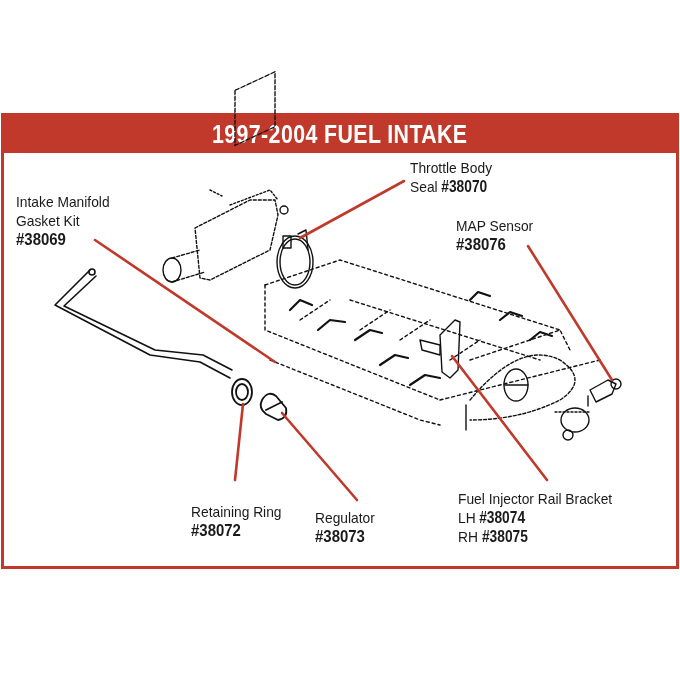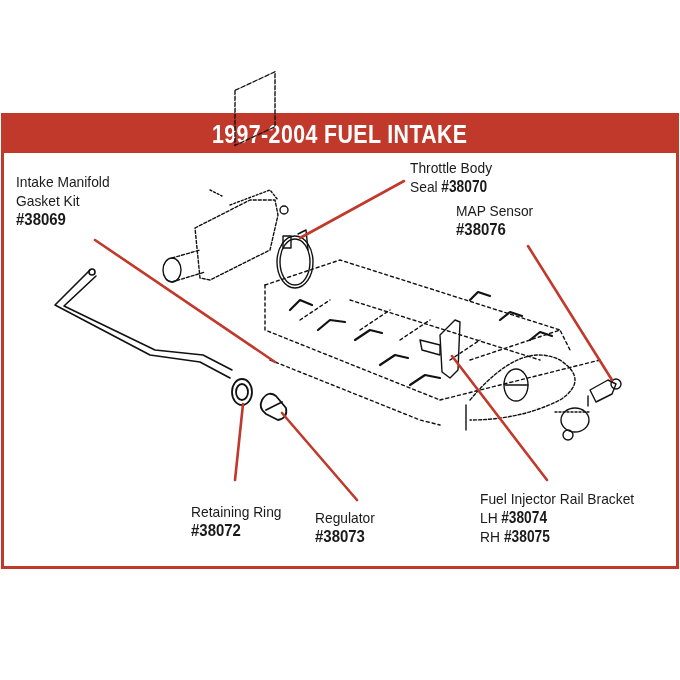--- a/index.html
+++ b/index.html
@@ -102,43 +102,43 @@
   <g stroke="#c0392b" stroke-width="2.6" stroke-linecap="round">
     <line x1="95" y1="240" x2="275" y2="362"></line>
     <line x1="404" y1="181" x2="300" y2="238"></line>
     <line x1="528" y1="246" x2="612" y2="380"></line>
     <line x1="243" y1="404" x2="235" y2="480"></line>
     <line x1="282" y1="413" x2="357" y2="500"></line>
     <line x1="452" y1="356" x2="547" y2="480"></line>
   </g>
 </svg>
 
-<div class="label" style="left:16px; top:172px;">
+<div class="label" style="left:16px; top:192px;">
   <span class="line">Intake Manifold</span>
   <span class="line">Gasket Kit</span>
   <span class="pn">#38069</span>
 </div>
 
 <div class="label" style="left:410px; top:158px;">
   <span class="line">Throttle Body</span>
   <span class="line"><span>Seal</span> <span class="pn">#38070</span></span>
 </div>
 
-<div class="label" style="left:456px; top:201px;">
+<div class="label" style="left:456px; top:216px;">
   <span class="line">MAP Sensor</span>
   <span class="pn">#38076</span>
 </div>
 
 <div class="label" style="left:191px; top:502px;">
   <span class="line">Retaining Ring</span>
   <span class="pn">#38072</span>
 </div>
 
 <div class="label" style="left:315px; top:508px;">
   <span class="line">Regulator</span>
   <span class="pn">#38073</span>
 </div>
 
-<div class="label" style="left:480px; top:489px;">
+<div class="label" style="left:458px; top:489px;">
   <span class="line">Fuel Injector Rail Bracket</span>
   <span class="line"><span>LH</span> <span class="pn">#38074</span></span>
   <span class="line"><span>RH</span> <span class="pn">#38075</span></span>
 </div>
 
 </body></html>

